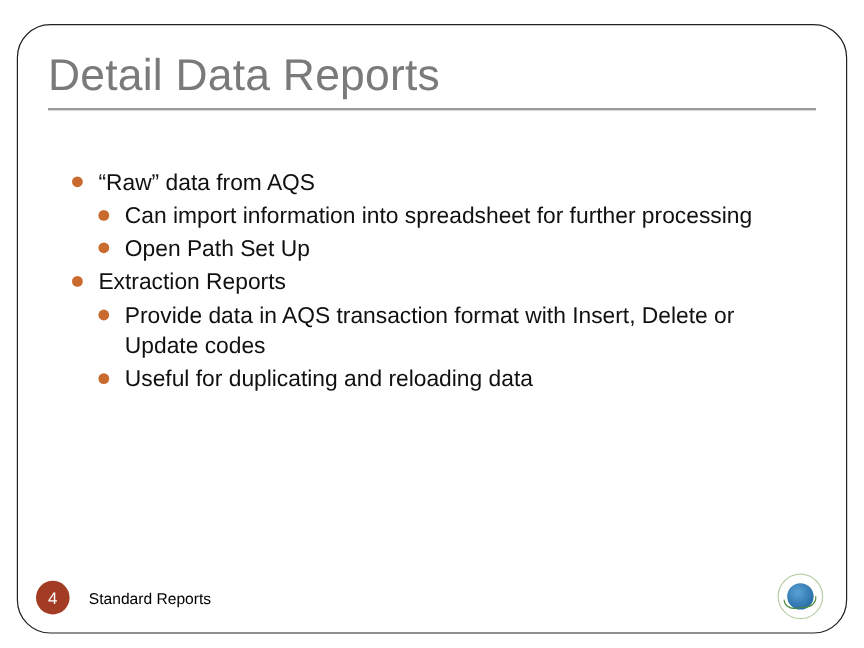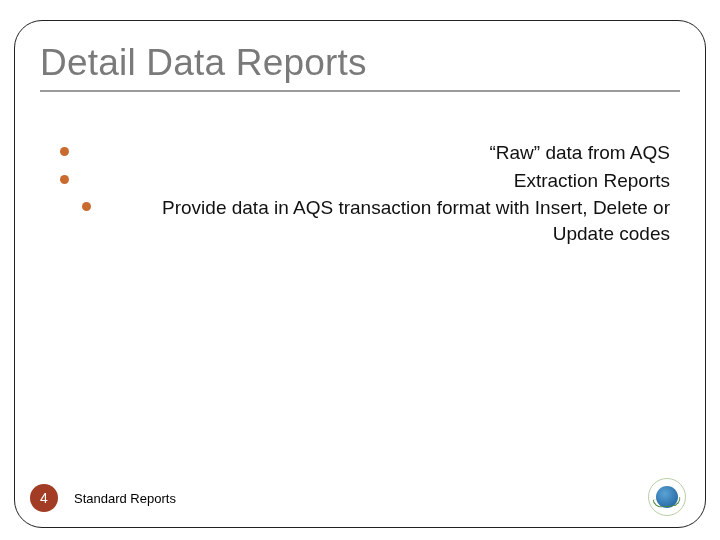--- a/index.html
+++ b/index.html
@@ -44,21 +44,20 @@
     left: 60px;
     right: 50px;
     font-size: 19px;
     color: #111;
     line-height: 1.35;
   }
   ul.lvl1 {
     list-style: none;
     margin: 0;
     padding: 0;
-    text-align: right;
   }
   ul.lvl1 > li {
     position: relative;
     padding-left: 22px;
     margin-bottom: 2px;
   }
   ul.lvl1 > li::before {
     content: "";
     position: absolute;
     left: 0;
@@ -158,26 +157,37 @@
 
 <div class="slide-border"></div>
 
 <div class="title">Detail Data Reports</div>
 <div class="title-underline"></div>
 
 <div class="content">
   <ul class="lvl1">
     <li>
       <span>“Raw” data from AQS</span>
+      <ul class="lvl2">
+        <li>
+          <span>Can import information into spreadsheet for further processing</span>
+        </li>
+        <li>
+          <span>Open Path Set Up</span>
+        </li>
+      </ul>
     </li>
     <li>
       <span>Extraction Reports</span>
       <ul class="lvl2">
         <li>
           <span>Provide data in AQS transaction format with Insert, Delete or Update codes</span>
+        </li>
+        <li>
+          <span>Useful for duplicating and reloading data</span>
         </li>
       </ul>
     </li>
   </ul>
 </div>
 
 <div class="footer">
   <div class="page-badge">
     <span>4</span>
   </div>

